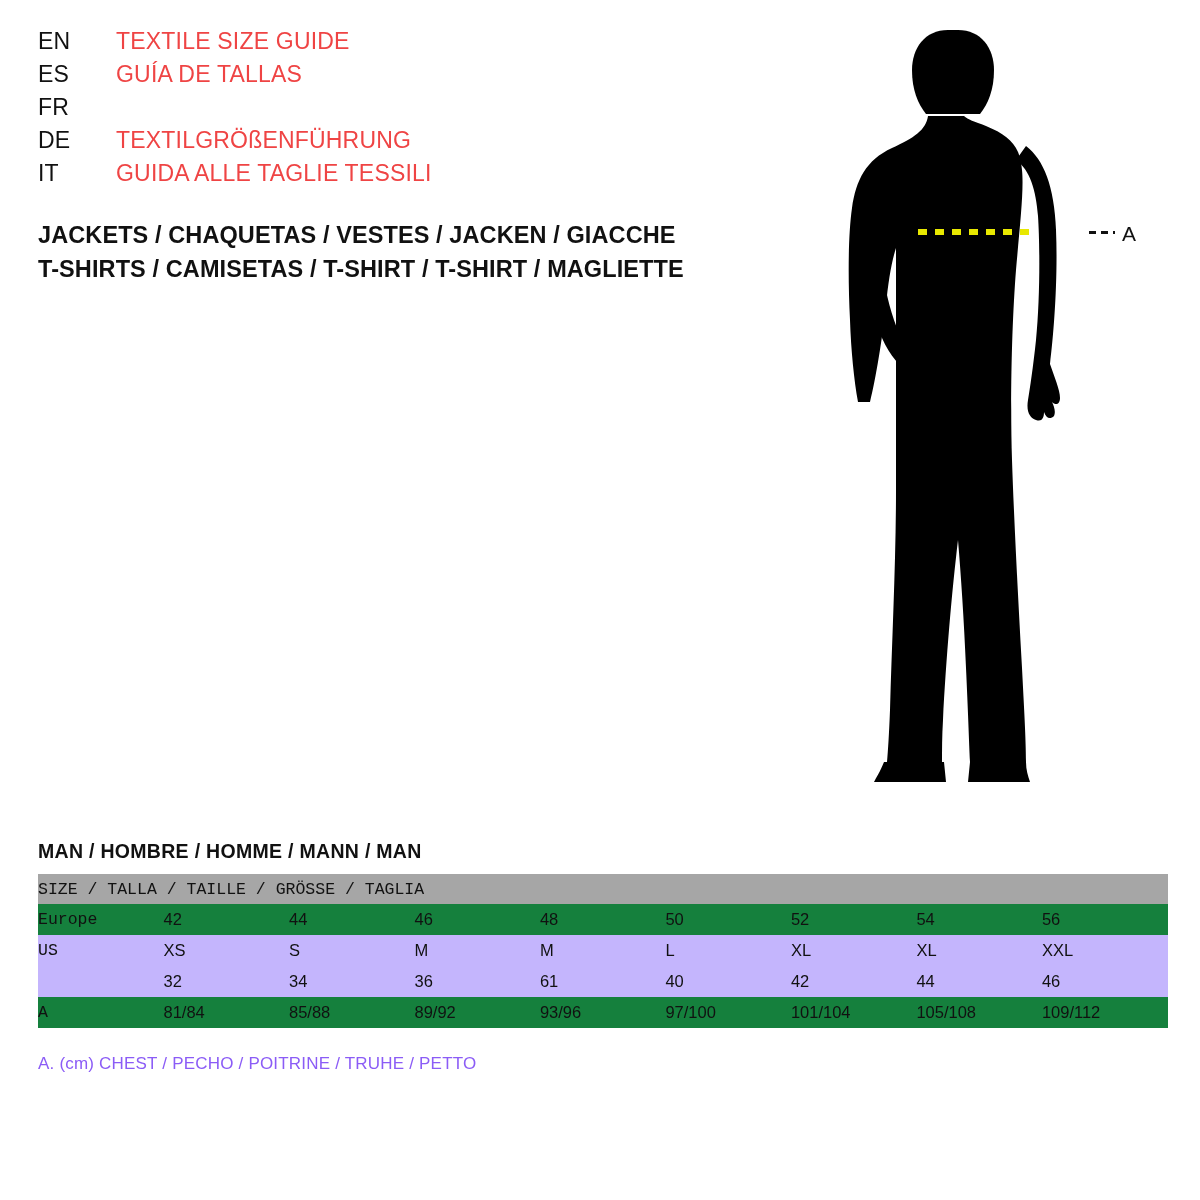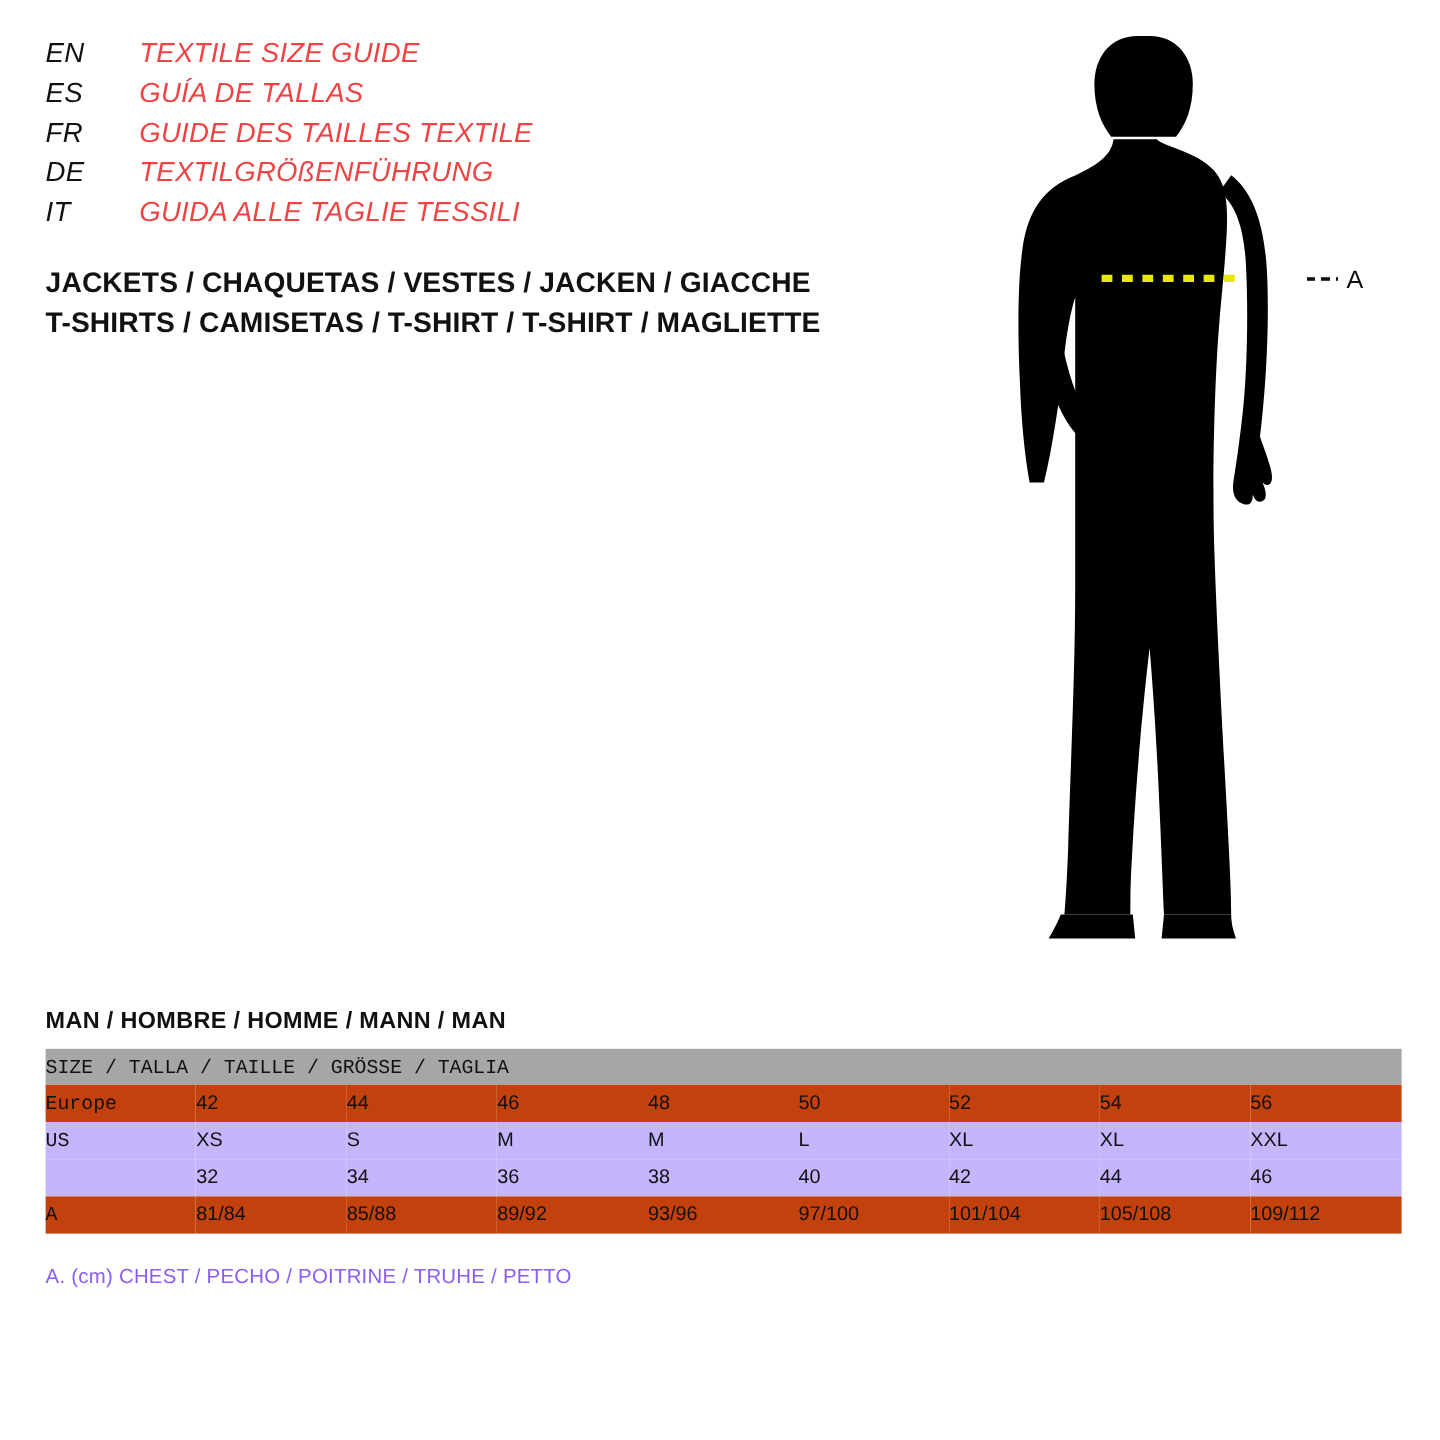--- a/index.html
+++ b/index.html
@@ -18,23 +18,22 @@
 
   
   #lang-block {
     position: absolute;
     left: 38px;
     top: 28px;
     width: 720px;
   }
   .lang-row {
     display: flex;
-    align-items: center;
+    align-items: flex-start;
     height: 33px;
-    font-style: italic;
   }
   .lang-code {
     width: 78px;
     font-size: 23px;
     letter-spacing: 0.2px;
     color: #111;
   }
   .lang-text {
     font-size: 23px;
     letter-spacing: 0.2px;
@@ -120,21 +119,21 @@
   tr.band-header td {
     background: #a6a6a6;
     font-size: 16.5px;
     color: #111;
     height: 30px;
   }
   tr.band-light td {
     background: #c4b5fd;
   }
   tr.band-white td {
-    background: #c2410c;
+    background: #15803d;
   }
   #footnote {
     margin-top: 26px;
     font-size: 17px;
     color: #8b5cf6;
     letter-spacing: 0.2px;
   }
 </style>
 </head>
 <body>
@@ -143,21 +142,20 @@
   <div class="lang-row">
     <span class="lang-code">EN</span>
     <span class="lang-text">TEXTILE SIZE GUIDE</span>
   </div>
   <div class="lang-row">
     <span class="lang-code">ES</span>
     <span class="lang-text">GUÍA DE TALLAS</span>
   </div>
   <div class="lang-row">
     <span class="lang-code">FR</span>
-    <span class="lang-text">GUIDE DES TAILLES TEXTILE</span>
   </div>
   <div class="lang-row">
     <span class="lang-code">DE</span>
     <span class="lang-text">TEXTILGRÖßENFÜHRUNG</span>
   </div>
   <div class="lang-row">
     <span class="lang-code">IT</span>
     <span class="lang-text">GUIDA ALLE TAGLIE TESSILI</span>
   </div>
 </div>
@@ -244,21 +242,21 @@
         <td class="val">XL</td>
         <td class="val">XL</td>
         <td class="val">XXL</td>
       </tr>
 
       <tr class="band-light">
         <td class="rowlabel"></td>
         <td class="val">32</td>
         <td class="val">34</td>
         <td class="val">36</td>
-        <td class="val">38</td>
+        <td class="val">61</td>
         <td class="val">40</td>
         <td class="val">42</td>
         <td class="val">44</td>
         <td class="val">46</td>
       </tr>
 
       <tr class="band-white">
         <td class="rowlabel">A</td>
         <td class="val">81/84</td>
         <td class="val">85/88</td>

